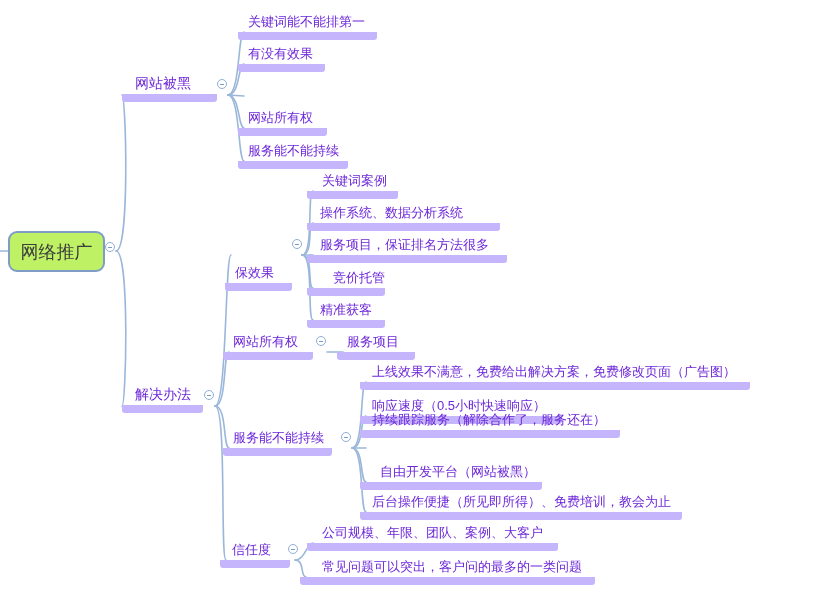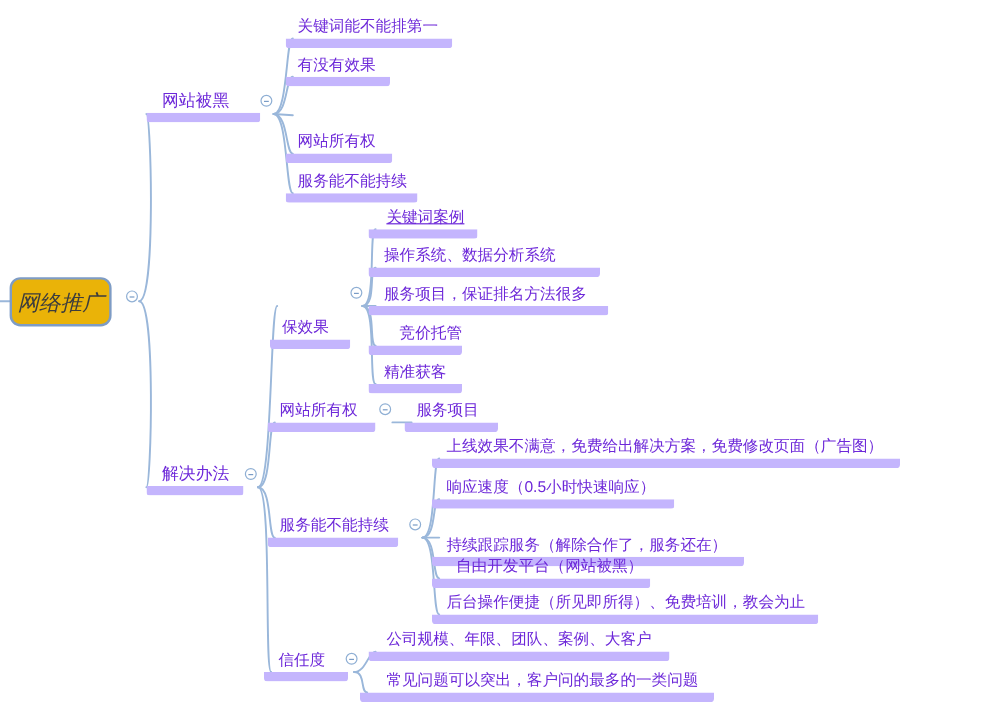--- a/index.html
+++ b/index.html
@@ -22,30 +22,29 @@
     line-height:15px;
     padding-bottom:3px;
     white-space:nowrap;
     cursor:default;
   }
   .lvl1 { font-size:14px; }
 
   .root-node {
     position:absolute;
     left:8px; top:231px;
-    width:85px; height:41px;
-    background:#eab308;
+    width:97px; height:41px;
+    background:#bef264;
     border:2px solid #7e9cc5;
     border-radius:9px;
     box-sizing:border-box;
     display:flex; align-items:center; justify-content:center;
     font-size:18px;
     color:#3d3d3d;
     white-space:nowrap;
-    font-style:italic;
   }
 
   .collapse {
     position:absolute;
     width:10px; height:10px;
     box-sizing:border-box;
     border:1px solid #8fafd4;
     border-radius:50%;
     background:#ffffff;
     z-index:3;
@@ -105,33 +104,33 @@
 
   <div class="topic lvl1" style="left:122px; top:76px; width:95px; padding-left:13px;">网站被黑</div>
   <div class="topic lvl1" style="left:122px; top:387px; width:81px; padding-left:13px;">解决办法</div>
 
   <div class="topic" style="left:238px; top:14px;  width:139px; padding-left:10px;">关键词能不能排第一</div>
   <div class="topic" style="left:238px; top:46px;  width:87px;  padding-left:10px;">有没有效果</div>
   <div class="topic" style="left:238px; top:110px; width:89px;  padding-left:10px;">网站所有权</div>
   <div class="topic" style="left:238px; top:143px; width:110px; padding-left:10px;">服务能不能持续</div>
 
   <div class="topic" style="left:225px; top:237px; width:67px; padding-left:10px;margin-top:28px;">保效果</div>
-  <div class="topic" style="left:307px; top:173px; width:91px;  padding-left:15px;text-decoration:underline;">关键词案例</div>
+  <div class="topic" style="left:307px; top:173px; width:91px;  padding-left:15px;">关键词案例</div>
   <div class="topic" style="left:307px; top:205px; width:193px; padding-left:13px;">操作系统、数据分析系统</div>
   <div class="topic" style="left:307px; top:237px; width:200px; padding-left:13px;">服务项目，保证排名方法很多</div>
   <div class="topic" style="left:307px; top:270px; width:78px;  padding-left:13px;text-align:right;">竞价托管</div>
   <div class="topic" style="left:307px; top:302px; width:78px;  padding-left:13px;">精准获客</div>
 
   <div class="topic" style="left:223px; top:334px; width:90px; padding-left:10px;">网站所有权</div>
   <div class="topic" style="left:337px; top:334px; width:78px; padding-left:10px;">服务项目</div>
 
   <div class="topic" style="left:223px; top:430px; width:109px; padding-left:10px;">服务能不能持续</div>
   <div class="topic" style="left:360px; top:364px; width:390px; padding-left:12px;">上线效果不满意，免费给出解决方案，免费修改页面（广告图）</div>
   <div class="topic" style="left:360px; top:398px; width:202px; padding-left:12px;">响应速度（0.5小时快速响应）</div>
-  <div class="topic" style="left:360px; top:446px; width:260px; padding-left:12px;">持续跟踪服务（解除合作了，服务还在）</div>
+  <div class="topic" style="left:360px; top:412px; width:260px; padding-left:12px;">持续跟踪服务（解除合作了，服务还在）</div>
   <div class="topic" style="left:360px; top:464px; width:182px; padding-left:20px;">自由开发平台（网站被黑）</div>
   <div class="topic" style="left:360px; top:494px; width:322px; padding-left:12px;">后台操作便捷（所见即所得）、免费培训，教会为止</div>
 
   <div class="topic" style="left:220px; top:542px; width:70px; padding-left:12px;">信任度</div>
   <div class="topic" style="left:307px; top:525px; width:251px; padding-left:15px;">公司规模、年限、团队、案例、大客户</div>
   <div class="topic" style="left:300px; top:559px; width:295px; padding-left:22px;">常见问题可以突出，客户问的最多的一类问题</div>
 
   <span class="collapse" style="left:105px; top:242px;"></span>
   <span class="collapse" style="left:217px; top:79px;"></span>
   <span class="collapse" style="left:204px; top:390px;"></span>

